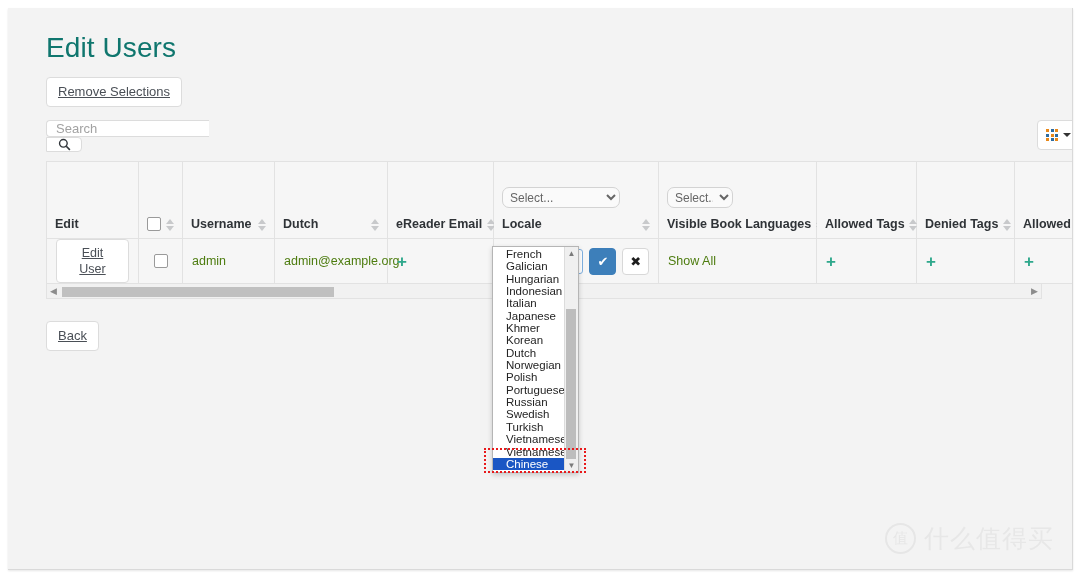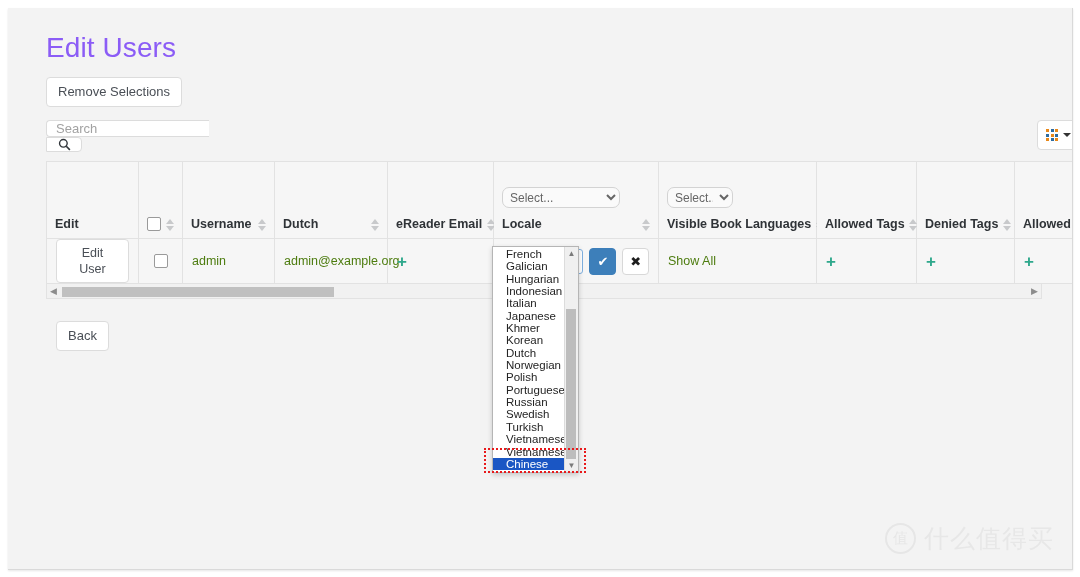--- a/index.html
+++ b/index.html
@@ -33,39 +33,40 @@
     left: 38px;
     top: 14px;
     width: 1034px;
     height: 547px;
   }
 
   
   .page-title {
     font-size: 28px;
     font-weight: 400;
-    color: #8b5cf6;
+    color: #0f766e;
     margin: 0;
     padding: 8px 0 0 0;
     line-height: 36px;
     letter-spacing: 0.1px;
   }
 
   
   .btn {
     display: inline-block;
     background: #ffffff;
     border: 1px solid #dcdcdc;
     border-radius: 4px;
     color: #777777;
     font-size: 13px;
     line-height: 16px;
     padding: 6px 11px;
     cursor: pointer;
     box-sizing: border-box;
+    text-decoration: underline;
   }
   .btn-dark-text { color: #4a4f56; }
 
   #remove-selections {
     margin-top: 11px;
   }
 
   
   .toolbar-row {
     position: relative;
@@ -286,21 +287,21 @@
   .hs-thumb {
     position: absolute;
     left: 2px;
     top: 2px;
     width: 272px;
     height: 10px;
     background: #c0c0c0;
     cursor: pointer;
   }
 
-  #back-btn { margin-top: 22px; margin-left: 10px; }
+  #back-btn { margin-top: 22px; }
 
   
   .dd-pop {
     position: absolute;
     left: 484px;
     top: 238px;
     width: 87px;
     height: 227px;
     background: #ffffff;
     border: 1px solid #b5b5b5;

